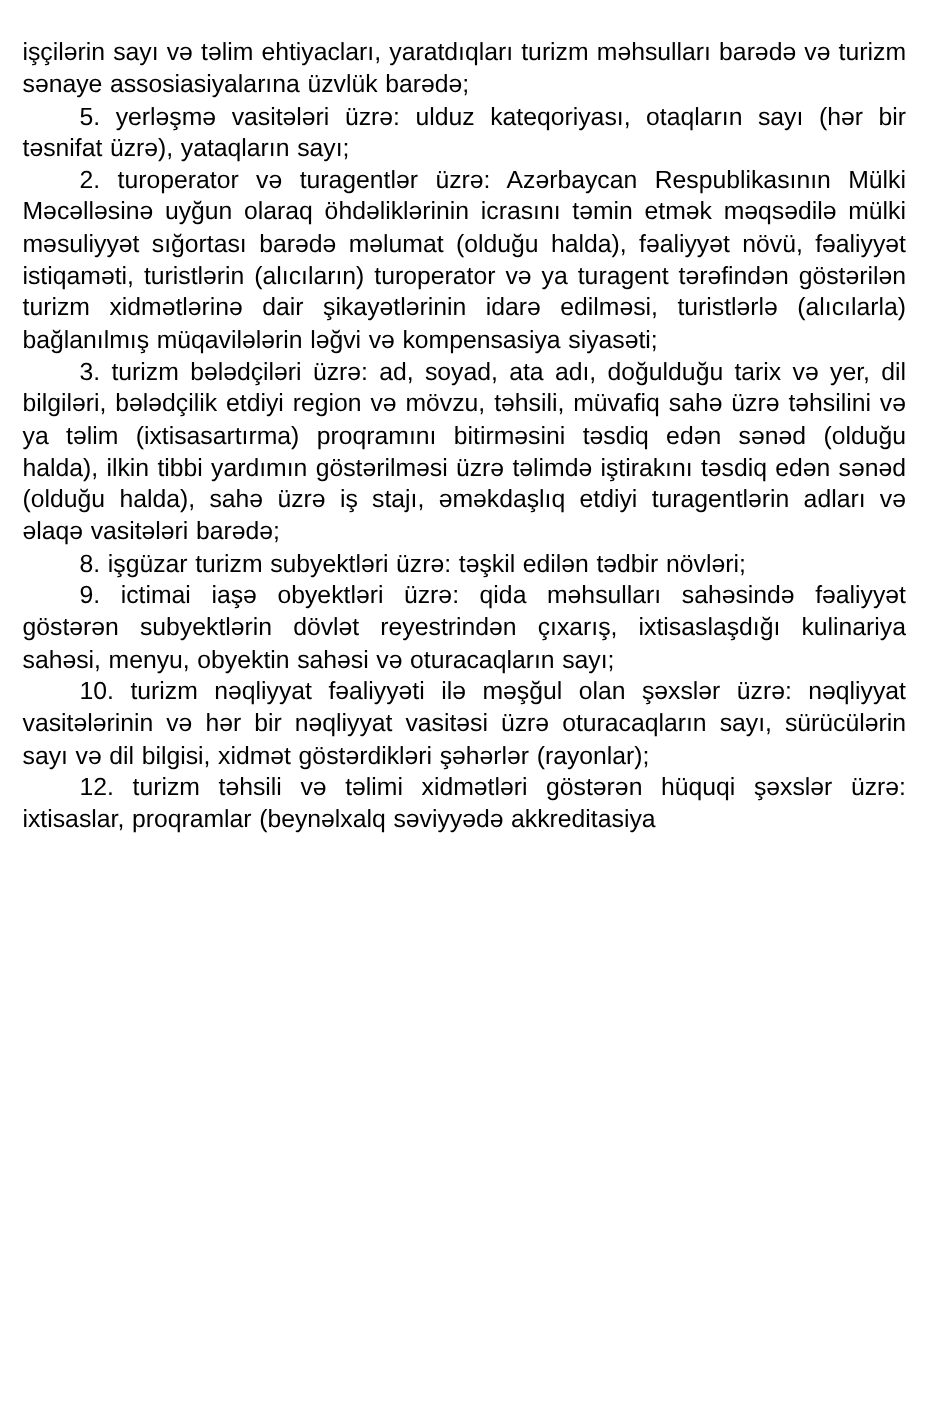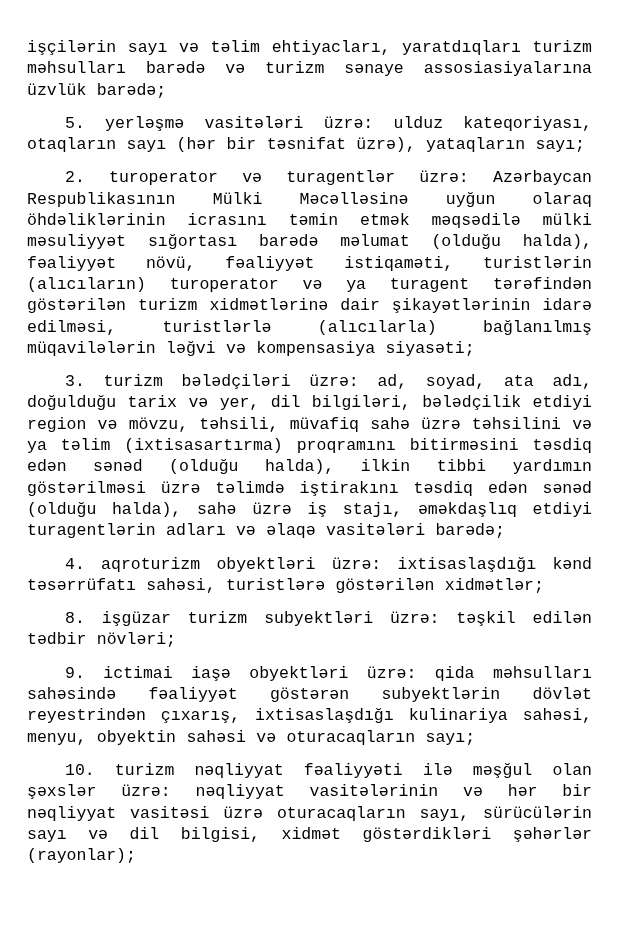--- a/index.html
+++ b/index.html
@@ -13,40 +13,40 @@
     height: 939px;
     background: #ffffff;
     box-sizing: border-box;
     padding: 25px 16px 0 15px;
     overflow: hidden;
   }
   .doc-body {
     width: 100%;
   }
   p.para {
-    margin: 12px;
+    margin: 0;
     padding: 0;
     text-align: justify;
-    font-family: Liberation Mono, monospace;
+    font-family: Liberation Sans, sans-serif;
     font-size: 16.5px;
     line-height: 21.3px;
     color: #000000;
     word-spacing: 0.5px;
   }
   p.indent {
     text-indent: 38px;
   }
 </style>
 </head>
 <body>
 
 <div class="page">
   <div class="doc-body">
     <p class="para">işçilərin sayı və təlim ehtiyacları, yaratdıqları turizm məhsulları barədə və turizm sənaye assosiasiyalarına üzvlük barədə;</p>
     <p class="para indent">5. yerləşmə vasitələri üzrə: ulduz kateqoriyası, otaqların sayı (hər bir təsnifat üzrə), yataqların sayı;</p>
     <p class="para indent">2. turoperator və turagentlər üzrə: Azərbaycan Respublikasının Mülki Məcəlləsinə uyğun olaraq öhdəliklərinin icrasını təmin etmək məqsədilə mülki məsuliyyət sığortası barədə məlumat (olduğu halda), fəaliyyət növü, fəaliyyət istiqaməti, turistlərin (alıcıların) turoperator və ya turagent tərəfindən göstərilən turizm xidmətlərinə dair şikayətlərinin idarə edilməsi, turistlərlə (alıcılarla) bağlanılmış müqavilələrin ləğvi və kompensasiya siyasəti;</p>
     <p class="para indent">3. turizm bələdçiləri üzrə: ad, soyad, ata adı, doğulduğu tarix və yer, dil bilgiləri, bələdçilik etdiyi region və mövzu, təhsili, müvafiq sahə üzrə təhsilini və ya təlim (ixtisasartırma) proqramını bitirməsini təsdiq edən sənəd (olduğu halda), ilkin tibbi yardımın göstərilməsi üzrə təlimdə iştirakını təsdiq edən sənəd (olduğu halda), sahə üzrə iş stajı, əməkdaşlıq etdiyi turagentlərin adları və əlaqə vasitələri barədə;</p>
-    <p class="para indent">4. aqroturizm obyektləri üzrə: ixtisaslaşdığı kənd təsərrüfatı sahəsi, turistlərə göstərilən xidmətlər;</p>
     <p class="para indent">8. işgüzar turizm subyektləri üzrə: təşkil edilən tədbir növləri;</p>
     <p class="para indent">9. ictimai iaşə obyektləri üzrə: qida məhsulları sahəsində fəaliyyət göstərən subyektlərin dövlət reyestrindən çıxarış, ixtisaslaşdığı kulinariya sahəsi, menyu, obyektin sahəsi və oturacaqların sayı;</p>
     <p class="para indent">10. turizm nəqliyyat fəaliyyəti ilə məşğul olan şəxslər üzrə: nəqliyyat vasitələrinin və hər bir nəqliyyat vasitəsi üzrə oturacaqların sayı, sürücülərin sayı və dil bilgisi, xidmət göstərdikləri şəhərlər (rayonlar);</p>
+    <p class="para indent">12. turizm təhsili və təlimi xidmətləri göstərən hüquqi şəxslər üzrə: ixtisaslar, proqramlar (beynəlxalq səviyyədə akkreditasiya</p>
   </div>
 </div>
 
 </body></html>

